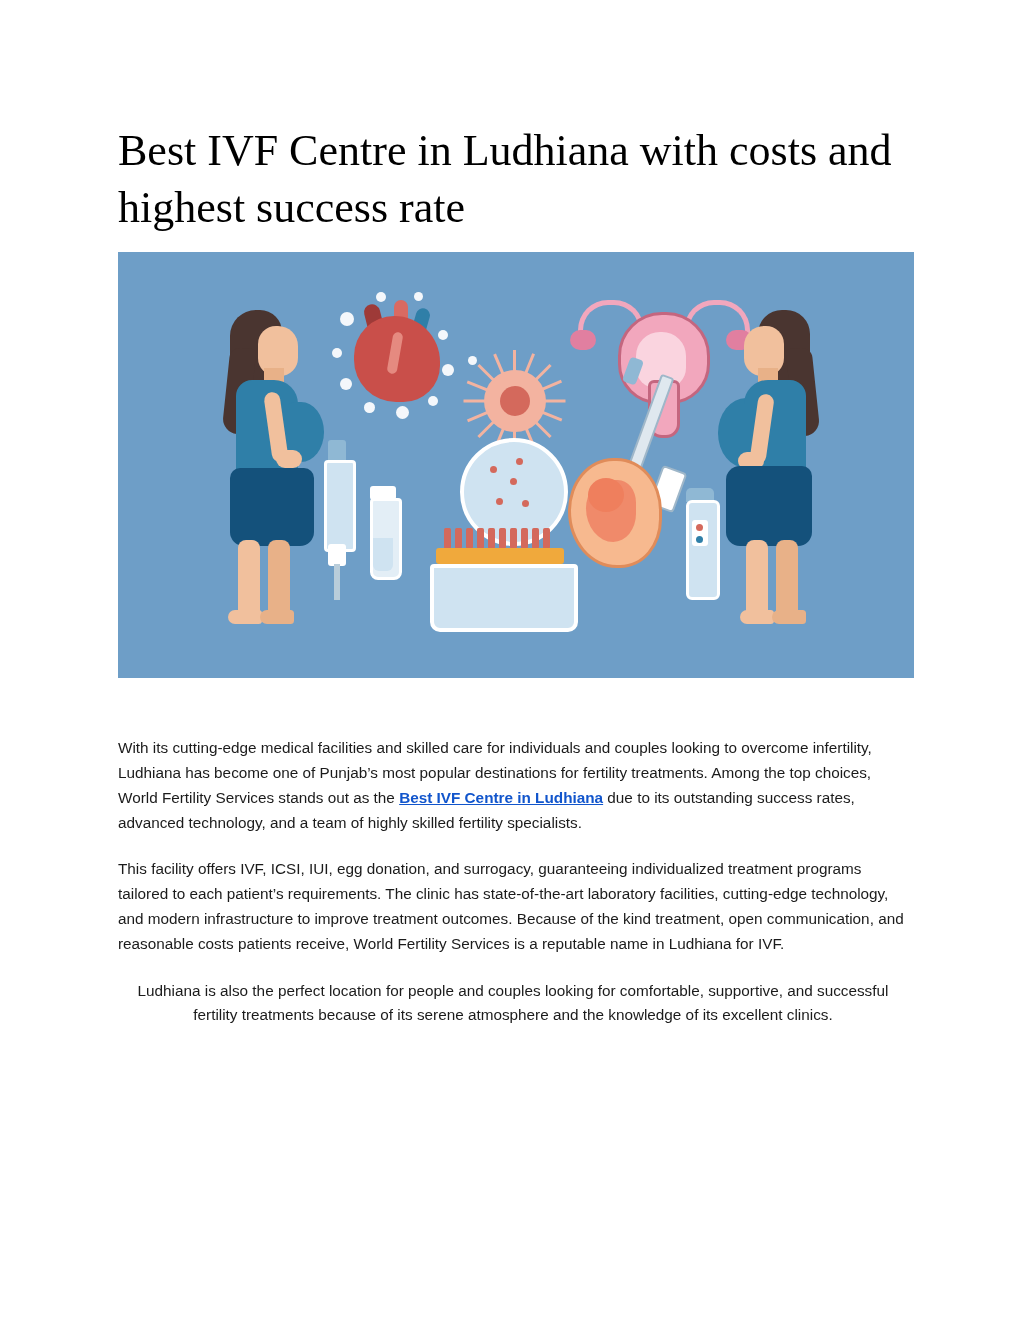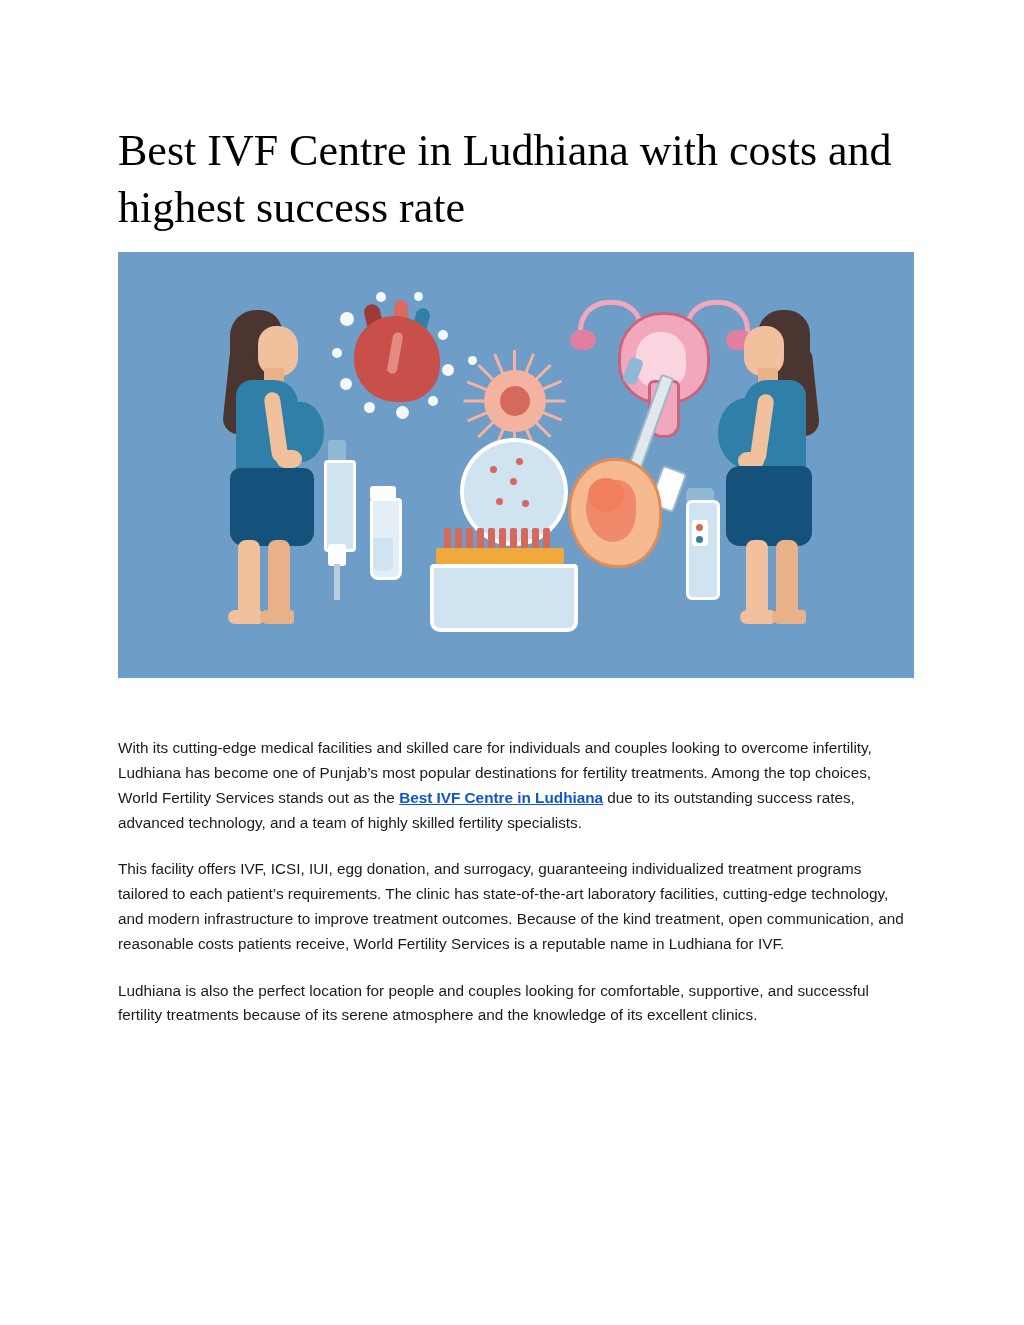--- a/index.html
+++ b/index.html
@@ -296,21 +296,21 @@
 
   
   .para {
     font-size: 15.3px;
     line-height: 1.62;
     color: #1b1b1b;
     margin: 0 0 22px 0;
     max-width: 790px;
     text-align: left;
   }
-  .para:last-child { margin-bottom: 16px; }
+  .para:last-child { margin-bottom: 16px; text-align: center; }
   .link {
     color: #1155cc;
     font-weight: bold;
   }
 </style>
 </head>
 <body>
 
 <div class="page">
   <div class="content">

